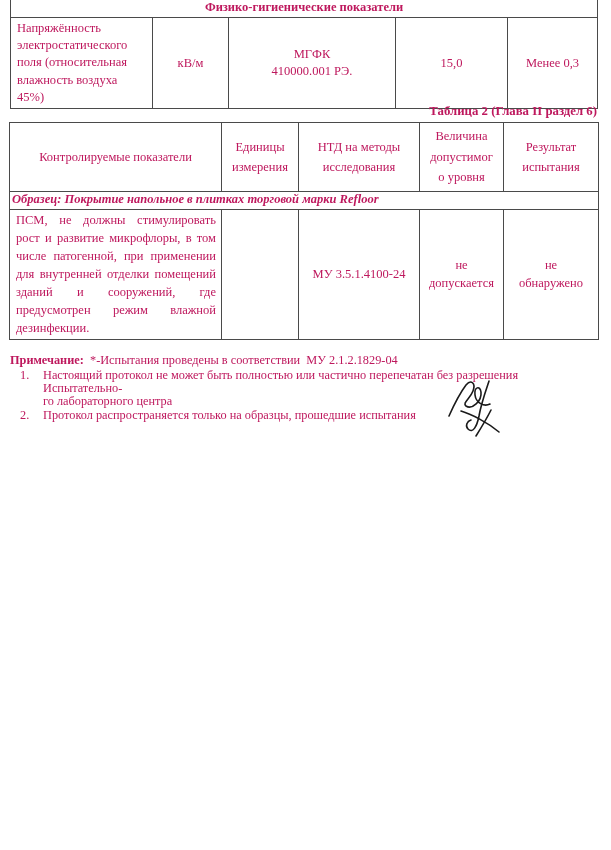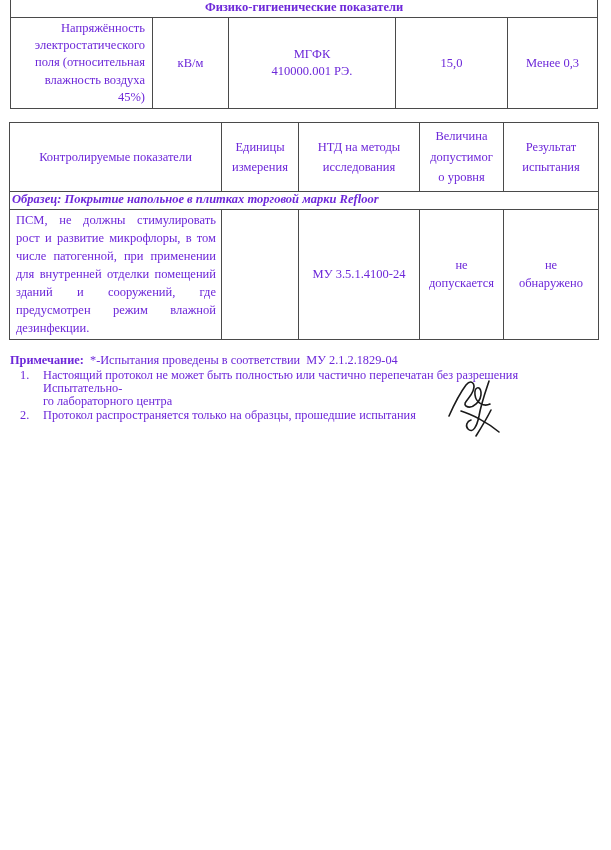--- a/index.html
+++ b/index.html
@@ -1,30 +1,30 @@
 <!DOCTYPE html>
 <html><head>
 <meta charset="utf-8">
 <style>
   * { margin: 0; padding: 0; box-sizing: border-box; }
   html, body { background: #ffffff; }
   body { width: 611px; height: 850px; overflow: hidden; }
   .page {
     position: relative; width: 611px; height: 814px; background: #fff;
-    font-family: "Liberation Serif", serif; color: #6d28d9;
+    font-family: "Liberation Serif", serif; color: #be185d;
   }
   table { border-collapse: collapse; table-layout: fixed; }
   td { border: 1px solid #4a4a4a; font-size: 12.5px; vertical-align: middle; overflow: hidden; }
   .pre { white-space: pre-line; }
 
   
   .t1 { position: absolute; left: 10px; top: 0; width: 587px; border-top: none; }
   .t1 .secrow td { border-top: none; height: 15px; font-weight: bold; text-align: center; padding-bottom: 2px; }
   .t1 .datarow td { height: 86px; }
-  .t1 .c-ind { text-align: right; padding: 2px 7px 2px 6px; line-height: 17.2px; }
+  .t1 .c-ind { text-align: left; padding: 2px 7px 2px 6px; line-height: 17.2px; }
   .t1 .c-mid { text-align: center; line-height: 17px; }
 
   
   .caption {
     position: absolute; left: 10px; top: 104px; width: 587px;
     text-align: right; font-weight: bold; font-size: 12.8px;
   }
 
   
   .t2 { position: absolute; left: 9px; top: 122px; width: 589px; }
@@ -77,20 +77,21 @@
       <td class="c-ind">Напряжённость электростатического поля (относительная влажность воздуха 45%)</td>
       <td class="c-mid">кВ/м</td>
       <td class="c-mid pre">МГФК
 410000.001 РЭ.</td>
       <td class="c-mid">15,0</td>
       <td class="c-mid">Менее 0,3</td>
     </tr>
   </tbody>
     </table>
 
+  <div class="caption">Таблица 2 (Глава II раздел 6)</div>
 
   <table class="t2">
     <colgroup>
       <col style="width:212px">
         <col style="width:77px">
         <col style="width:121px">
       <col style="width:84px">
         <col style="width:95px">
     </colgroup>
     <tbody>

